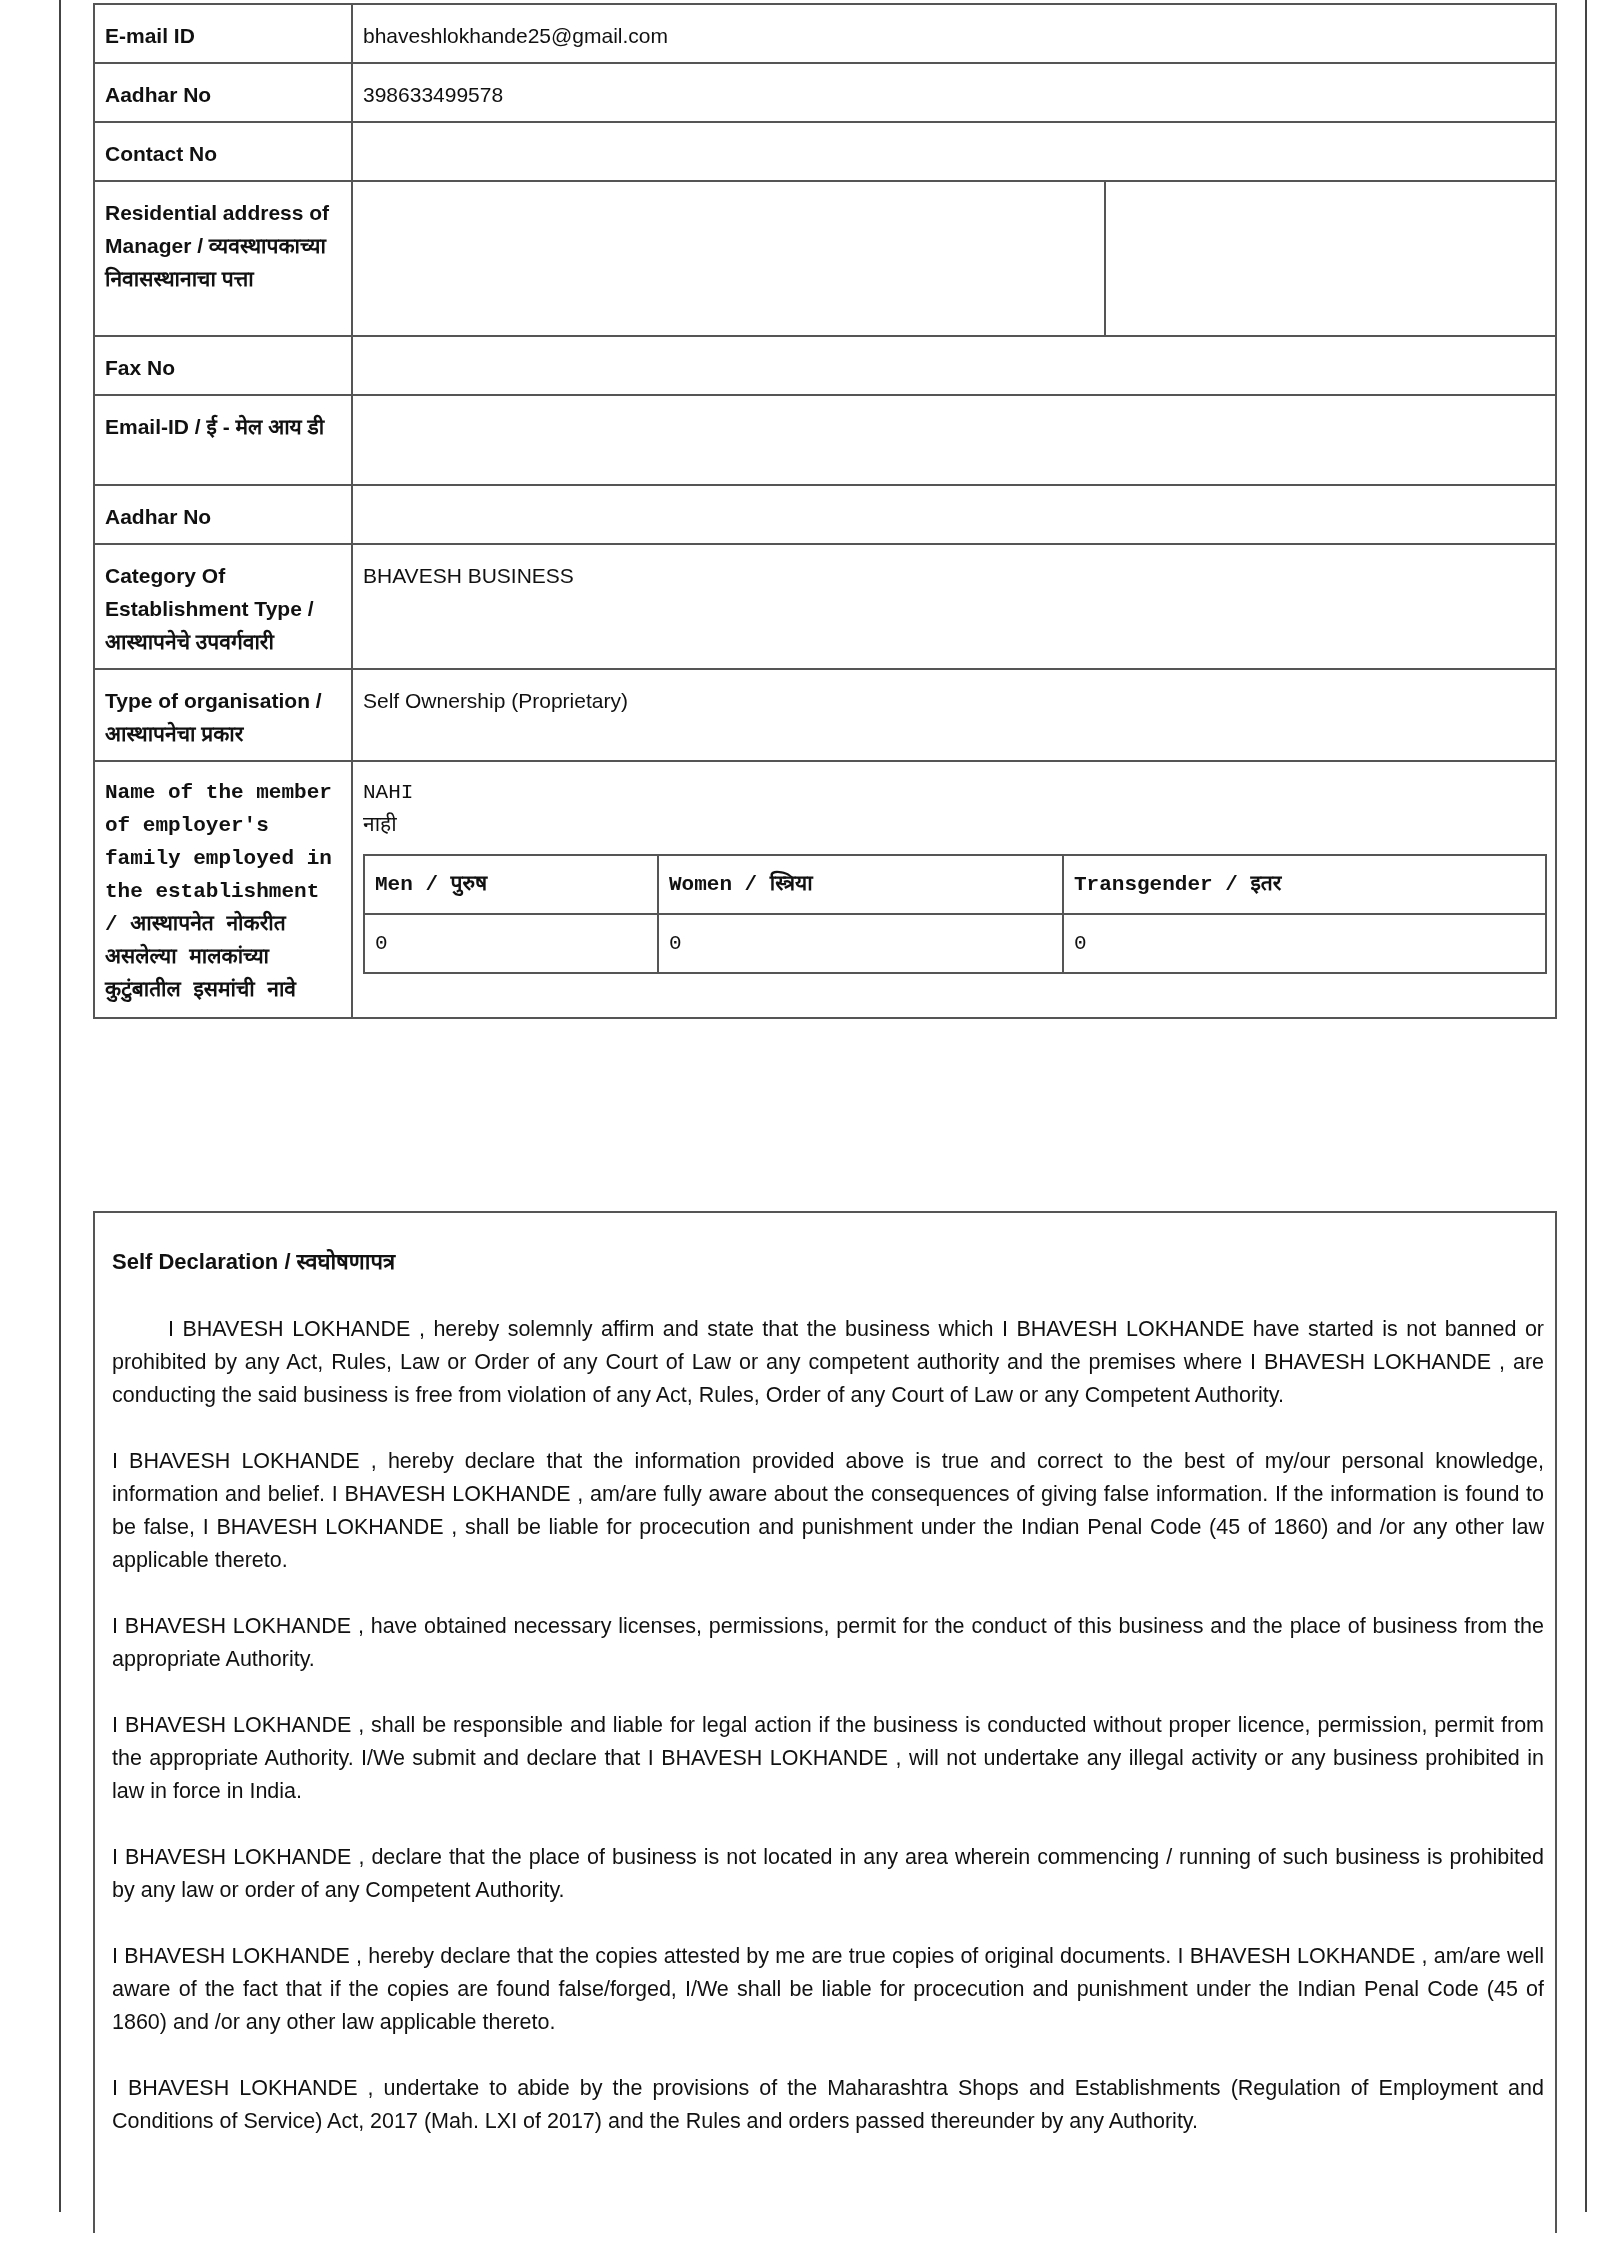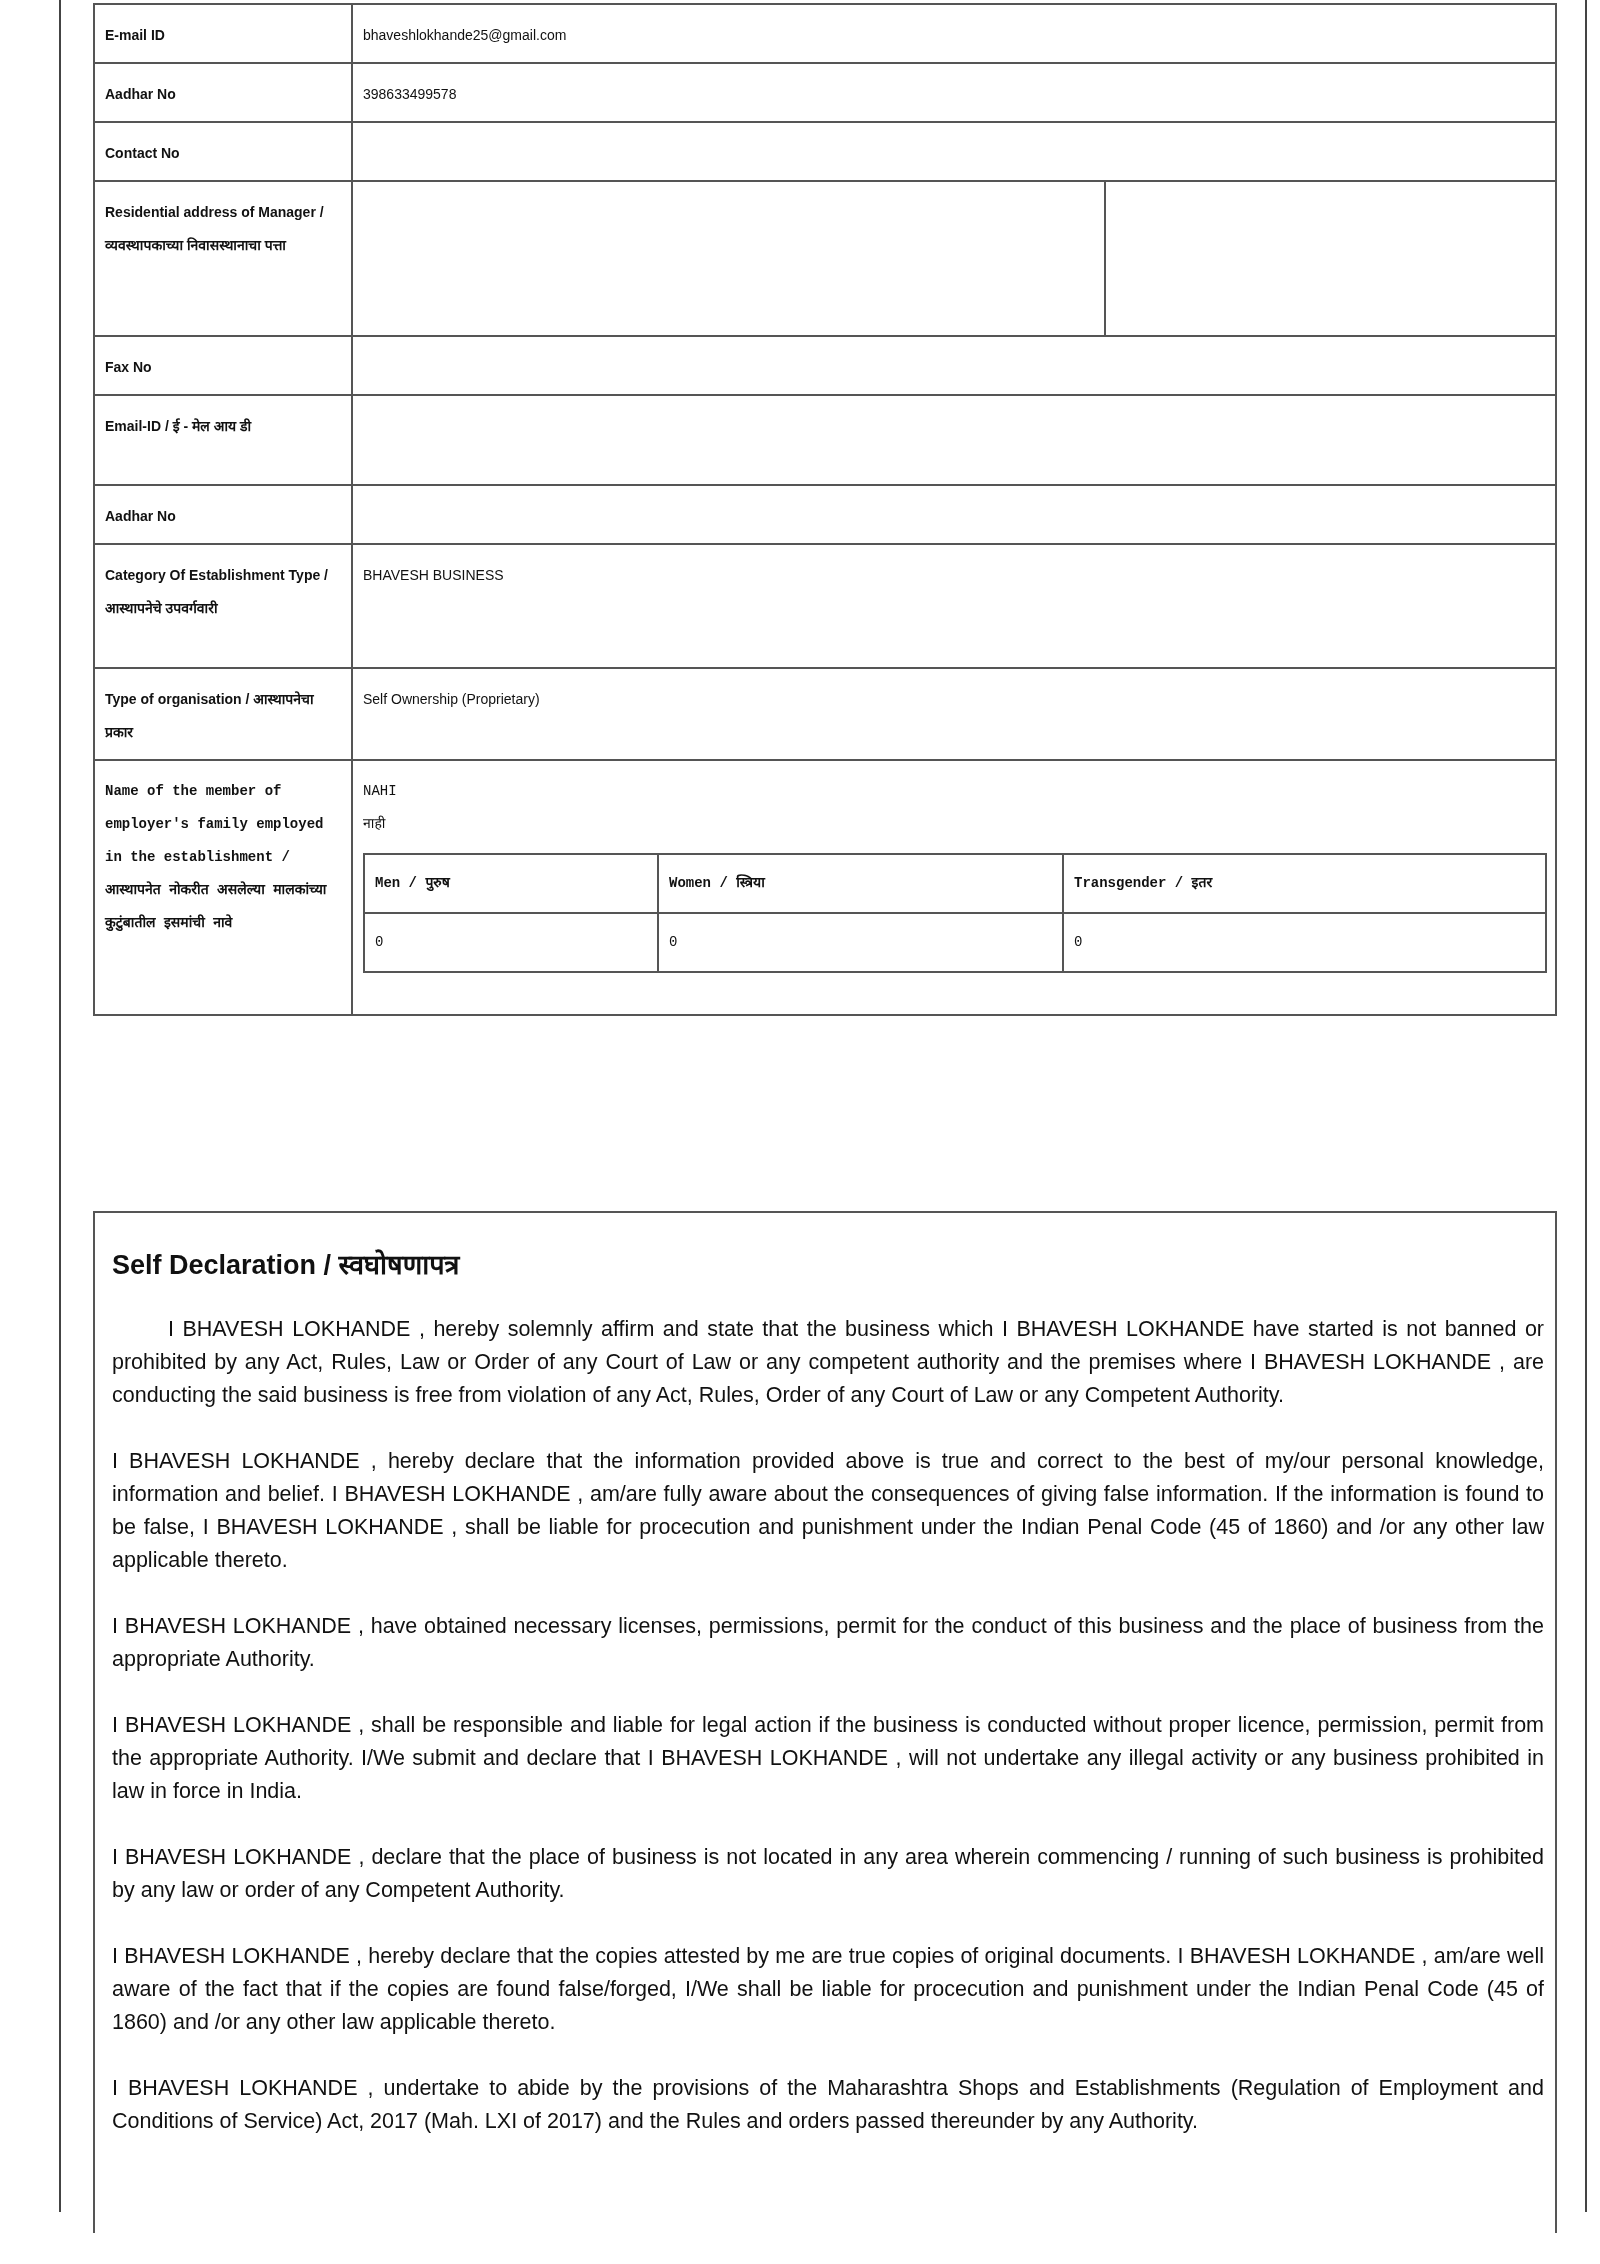--- a/index.html
+++ b/index.html
@@ -1,27 +1,27 @@
 <!DOCTYPE html>
 <html><head>
 <meta charset="utf-8">
 <style>
   html, body { margin:0; padding:0; background:#ffffff; }
   body { width:1600px; height:2264px; position:relative; overflow:hidden;
          font-family:"Liberation Sans", "DejaVu Sans", sans-serif; color:#111; }
   .vline { position:absolute; width:2px; background:#444; }
   table.form { position:absolute; left:93px; top:3px; width:1462px; border-collapse:collapse; table-layout:fixed; }
-  table.form td { border:2px solid #555; vertical-align:top; padding:14px 10px 10px 10px; font-size:14px; line-height:33px; }
+  table.form td { border:2px solid #555; vertical-align:top; padding:14px 10px 10px 10px; font-size:21px; line-height:33px; }
   table.form td.label { width:238px; font-weight:bold; }
   table.form td.value { font-weight:normal; }
   .inner { border-collapse:collapse; width:100%; margin-top:12px; table-layout:fixed; }
   .inner td { border:2px solid #555 !important; padding:12px 10px !important; font-size:21px; line-height:30px; }
   .inner td.h { font-weight:bold; }
   .decl { position:absolute; left:93px; top:1211px; width:1460px; height:1020px; border-left:2px solid #555; border-right:2px solid #555; border-top:2px solid #555; }
-  .decl-title { position:absolute; left:17px; top:32px; font-weight:bold; font-size:27px; }
+  .decl-title { position:absolute; left:17px; top:32px; font-weight:bold; font-size:22px; }
   .decl-body { position:absolute; left:17px; top:100px; width:1432px; font-size:21.5px; line-height:33px; text-align:justify; }
   .decl-body p { margin:0 0 33px 0; }
   .decl-body p.indent { text-indent:56px; }
 </style>
 </head>
 <body>
 
 <div class="vline" style="left:59px; top:0; height:2212px;"></div>
 <div class="vline" style="left:1585px; top:0; height:2212px;"></div>
 

